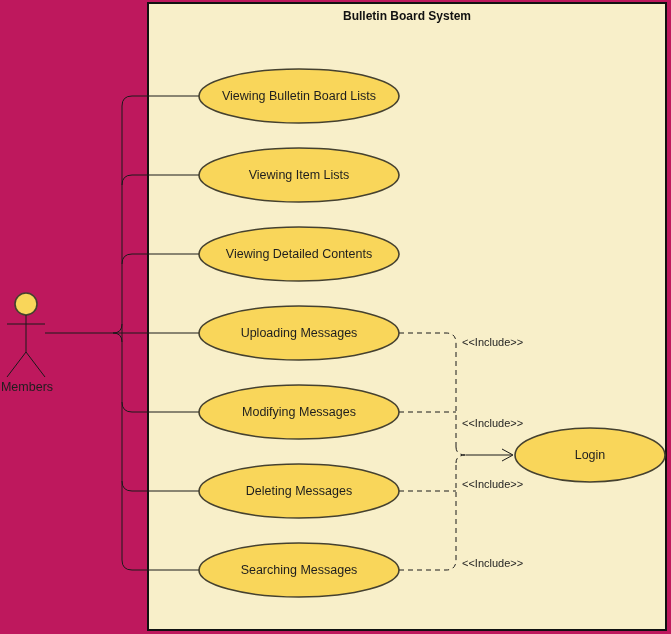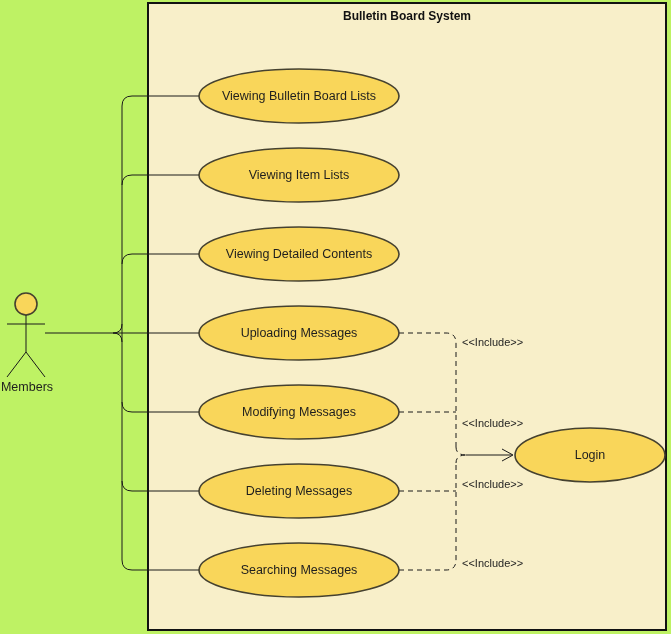--- a/index.html
+++ b/index.html
@@ -1,20 +1,20 @@
 <!DOCTYPE html>
 <html><head>
 <meta charset="utf-8">
 <style>
   html, body { margin: 0; padding: 0; background: #ffffff; }
   .stage {
     position: relative;
     width: 671px;
     height: 634px;
-    background: #bef264;
+    background: #be185d;
     font-family: "Liberation Sans", sans-serif;
   }
   svg { display: block; }
   .line   { stroke: #1a1a1a; stroke-width: 1; fill: none; }
   .dashed { stroke-dasharray: 5,4; }
   .boundary { stroke: #111111; stroke-width: 2; }
   .node   { stroke-width: 1.6; }
   .title-label   { font-size: 12px; font-weight: bold; fill: #111111; }
   .node-label    { font-size: 12.5px; fill: #1e1e1e; }
   .actor-label   { font-size: 12.5px; fill: #1e1e1e; }

